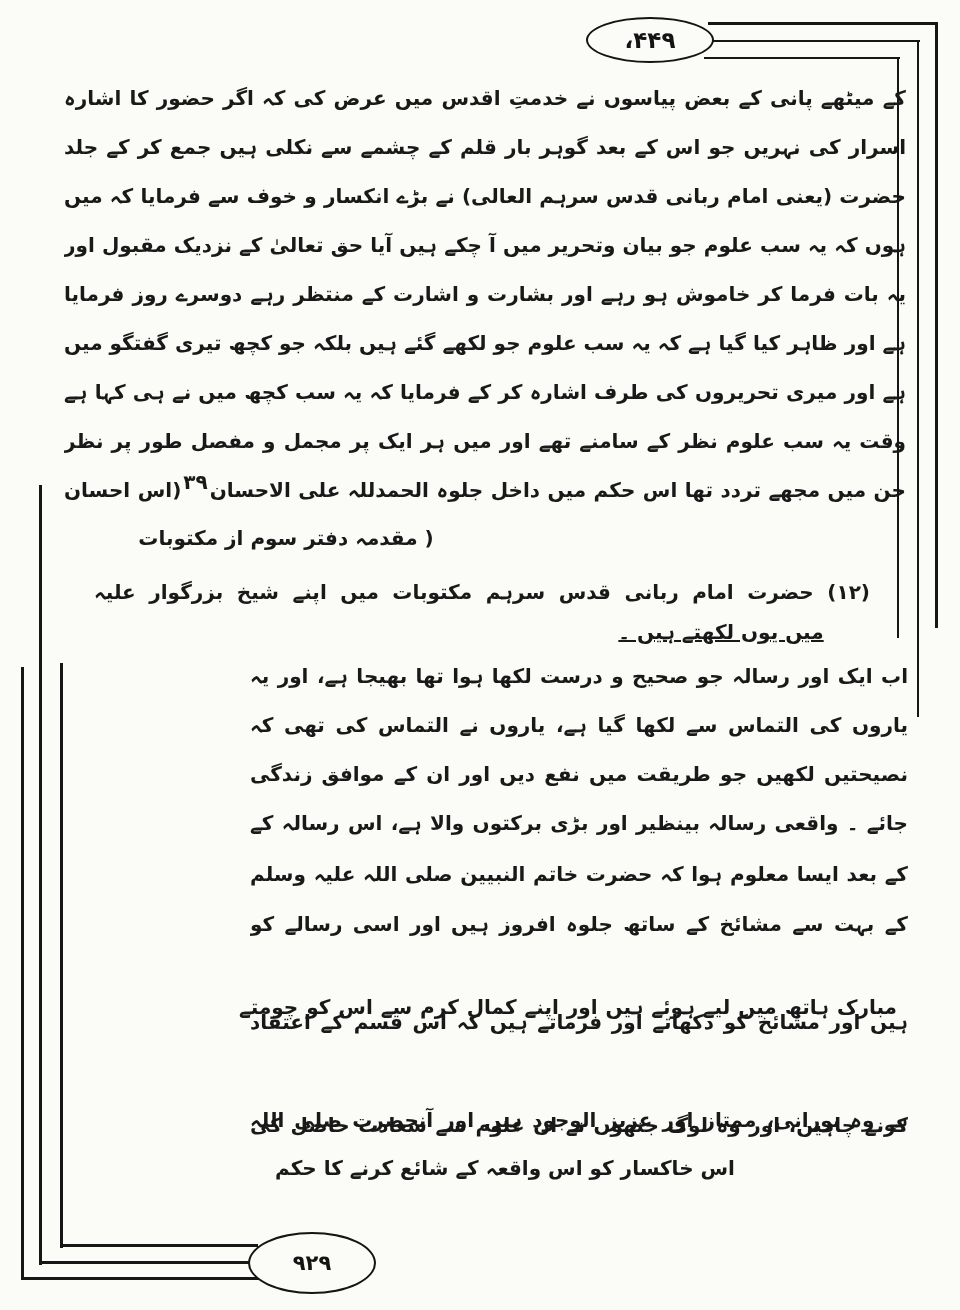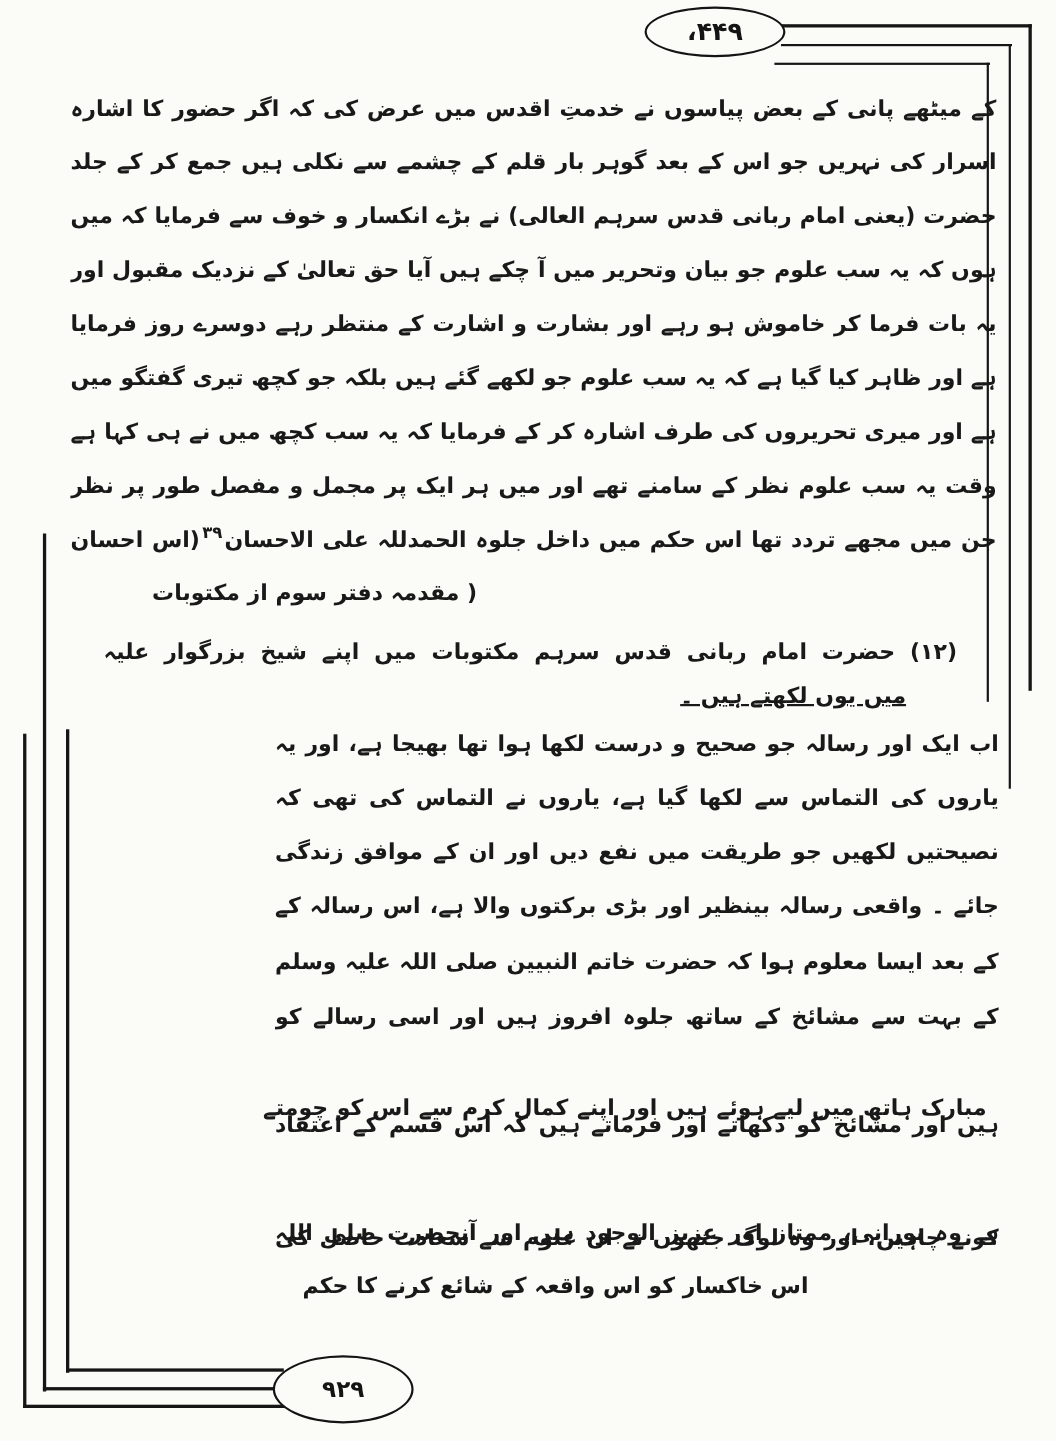--- a/index.html
+++ b/index.html
@@ -21,21 +21,21 @@
     color:#191919;
     line-height:40px;
     height:42px;
     overflow:hidden;
     text-align:justify;
     text-align-last:justify;
     white-space:normal;
   }
   .uline--center{text-align:center;text-align-last:center;}
   sup.fnote{
-    font-size:15px;
+    font-size:20px;
     font-weight:bold;
     vertical-align:super;
     line-height:0;
     padding:0 2px;
   }
   
   .hline,.vline{position:absolute;background:#161616;}
   .oval{
     position:absolute;
     border:2.5px solid #141414;
@@ -48,21 +48,21 @@
     z-index:3;
   }
   .oval--top{font-size:23px;letter-spacing:2px;}
   .oval--bottom{font-size:21px;letter-spacing:6px;}
 </style>
 </head>
 <body>
 
 <div class="page">
 
-  <div class="oval oval--top" style="left:586px;top:6px;width:124px;height:42px;">
+  <div class="oval oval--top" style="left:586px;top:17px;width:124px;height:42px;">
     <span>۴۴۹،</span>
   </div>
   <div class="hline" style="left:708px;top:22px;width:230px;height:3px;"></div>
   <div class="hline" style="left:710px;top:40px;width:210px;height:2px;"></div>
   <div class="hline" style="left:704px;top:57px;width:196px;height:2px;"></div>
   <div class="vline" style="left:935px;top:22px;width:3px;height:606px;"></div>
   <div class="vline" style="left:917px;top:40px;width:2px;height:677px;"></div>
   <div class="vline" style="left:897px;top:57px;width:2px;height:581px;"></div>
 
   <div class="vline" style="left:21px;top:667px;width:2.5px;height:613px;"></div>

